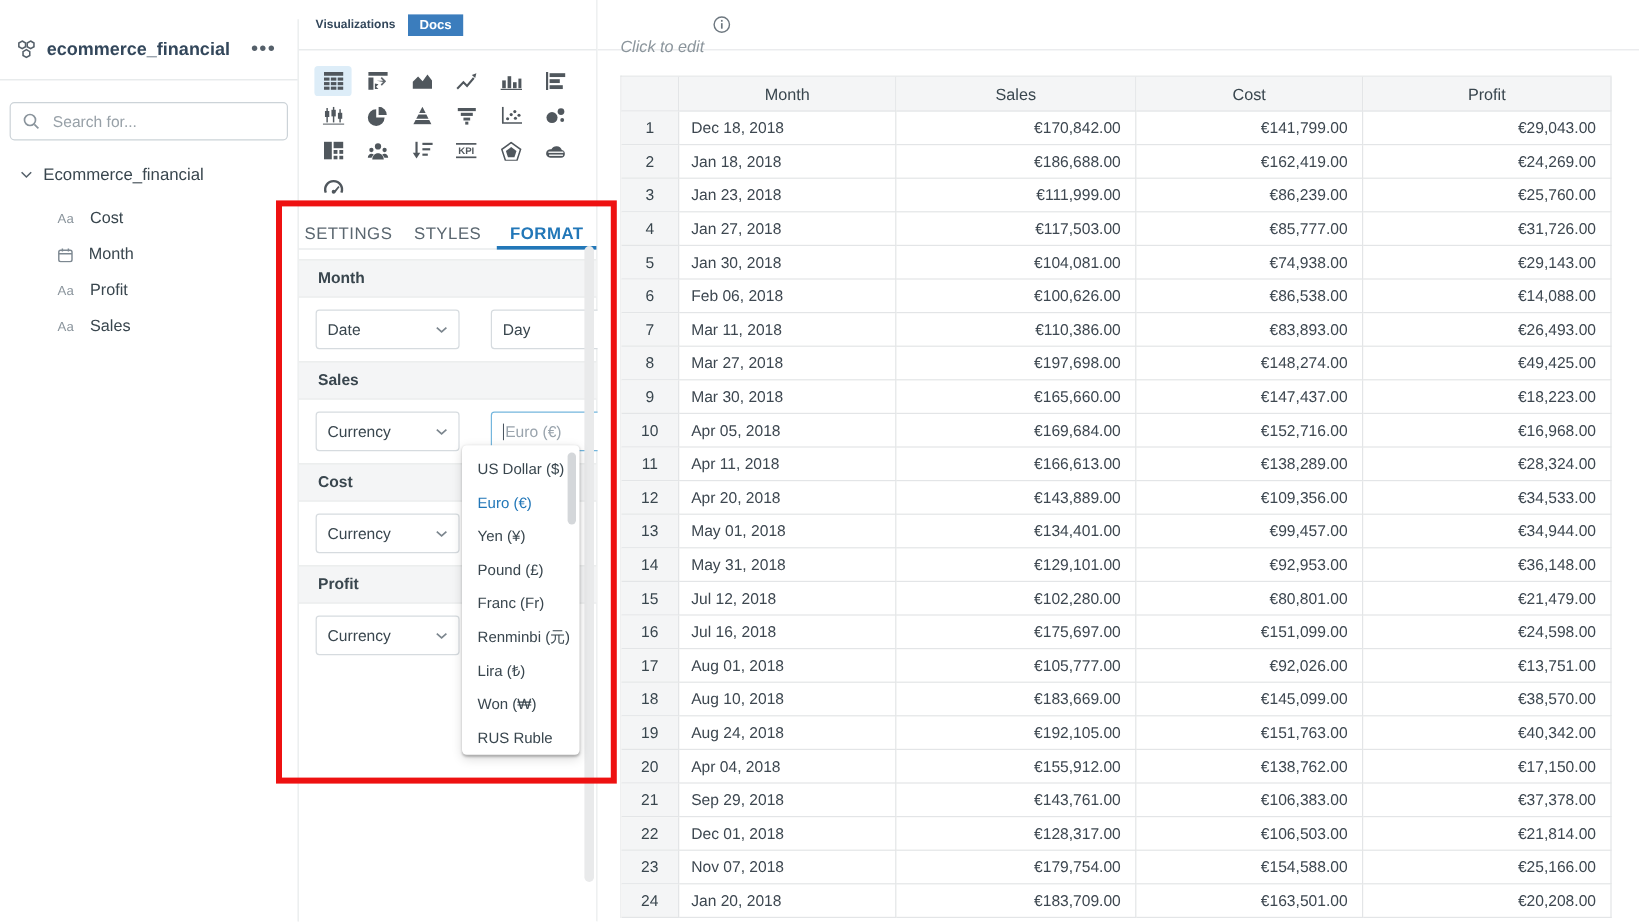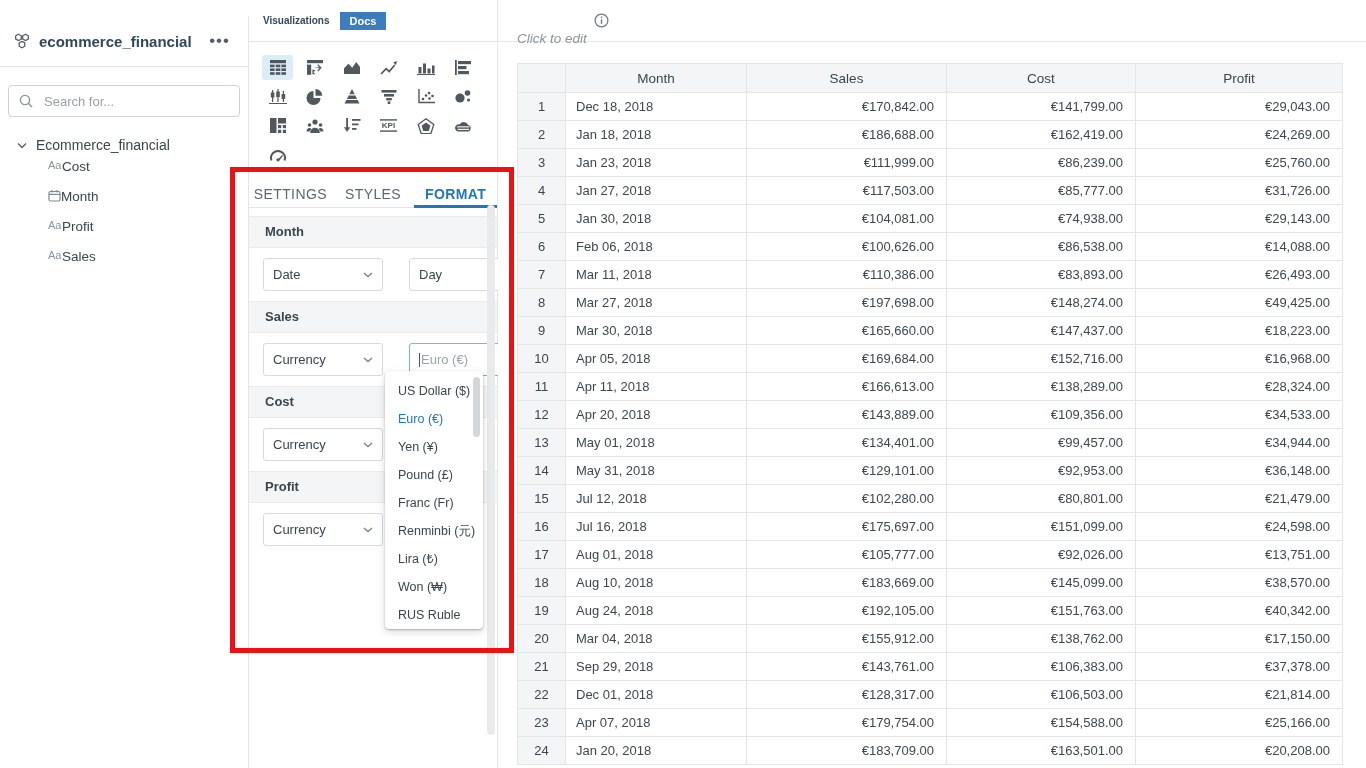--- a/index.html
+++ b/index.html
@@ -15,21 +15,21 @@
   .sidebar{position:absolute;left:0;top:16px;width:248px;height:768px;background:#fff;border-right:1px solid #e3e6e8;}
   .sb-header{height:50px;border-bottom:1px solid #e3e6e8;display:flex;align-items:center;padding:0 14px;gap:9px;}
   .sb-title{flex:1;font-size:15px;font-weight:700;color:#33475b;white-space:nowrap;overflow:hidden;}
   .sb-menu{color:#55606a;font-size:17px;letter-spacing:1px;cursor:pointer;line-height:10px;padding:2px 4px;}
   .search-box{margin:18px 8px 0 8px;height:30px;border:1px solid #ccd3d8;border-radius:4px;display:flex;align-items:center;padding:0 10px;gap:9px;background:#fff;}
   .search-box input{border:none;outline:none;flex:1;font-family:"Liberation Sans",sans-serif;font-size:13px;color:#39464e;background:transparent;}
   .search-box input::placeholder{color:#98a1a8;}
   .tree{margin-top:14px;}
   .tree-root{display:flex;align-items:center;gap:9px;padding:6px 0 6px 17px;cursor:pointer;}
   .tree-root-label{font-size:14px;color:#39464e;}
-  .tree-field{display:flex;align-items:flex-start;gap:0;padding-left:48px;height:30px;cursor:pointer;}
+  .tree-field{display:flex;align-items:flex-end;gap:13px;padding-left:48px;height:30px;cursor:pointer;}
   .tree-field-label{font-size:13.5px;color:#39464e;}
   .type-aa{font-size:11px;color:#8a949c;font-weight:400;width:14px;}
 
   
   .vizpanel{position:absolute;left:249px;top:0;width:248px;height:768px;background:#fff;border-right:1px solid #e3e6e8;}
   .viz-header{height:41px;border-bottom:1px solid #e3e6e8;display:flex;align-items:center;padding:0 14px;gap:10px;}
   .viz-title{font-size:10px;font-weight:700;color:#33475b;}
   .docs-pill{background:#3b7dbd;color:#fff;font-size:11px;font-weight:700;padding:3px 10px;border-radius:0;cursor:pointer;}
   .icon-grid{padding:13px 0 0 13px;display:grid;grid-template-columns:repeat(6,37px);grid-auto-rows:29px;}
   .icon-cell{width:31px;height:25px;display:flex;align-items:center;justify-content:center;border-radius:3px;cursor:pointer;}
@@ -567,21 +567,21 @@
         <div class="trow">
           <div class="td td-n">19</div>
           <div class="td td-month">Aug 24, 2018</div>
           <div class="td td-money">€192,105.00</div>
           <div class="td td-money">€151,763.00</div>
           <div class="td td-money">€40,342.00</div>
         </div>
 
         <div class="trow">
           <div class="td td-n">20</div>
-          <div class="td td-month">Mar 04, 2018</div>
+          <div class="td td-month">Apr 04, 2018</div>
           <div class="td td-money">€155,912.00</div>
           <div class="td td-money">€138,762.00</div>
           <div class="td td-money">€17,150.00</div>
         </div>
 
         <div class="trow">
           <div class="td td-n">21</div>
           <div class="td td-month">Sep 29, 2018</div>
           <div class="td td-money">€143,761.00</div>
           <div class="td td-money">€106,383.00</div>
@@ -591,21 +591,21 @@
         <div class="trow">
           <div class="td td-n">22</div>
           <div class="td td-month">Dec 01, 2018</div>
           <div class="td td-money">€128,317.00</div>
           <div class="td td-money">€106,503.00</div>
           <div class="td td-money">€21,814.00</div>
         </div>
 
         <div class="trow">
           <div class="td td-n">23</div>
-          <div class="td td-month">Apr 07, 2018</div>
+          <div class="td td-month">Nov 07, 2018</div>
           <div class="td td-money">€179,754.00</div>
           <div class="td td-money">€154,588.00</div>
           <div class="td td-money">€25,166.00</div>
         </div>
 
         <div class="trow">
           <div class="td td-n">24</div>
           <div class="td td-month">Jan 20, 2018</div>
           <div class="td td-money">€183,709.00</div>
           <div class="td td-money">€163,501.00</div>

